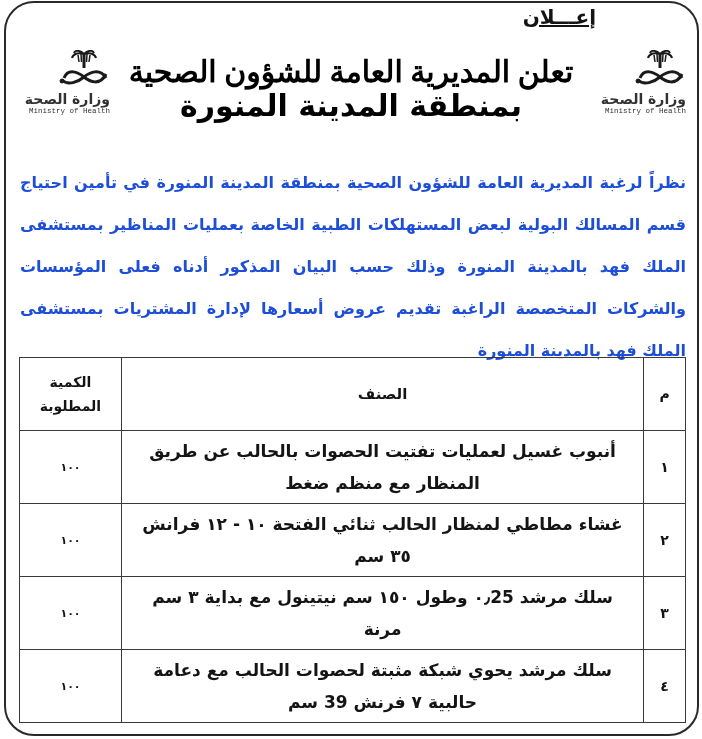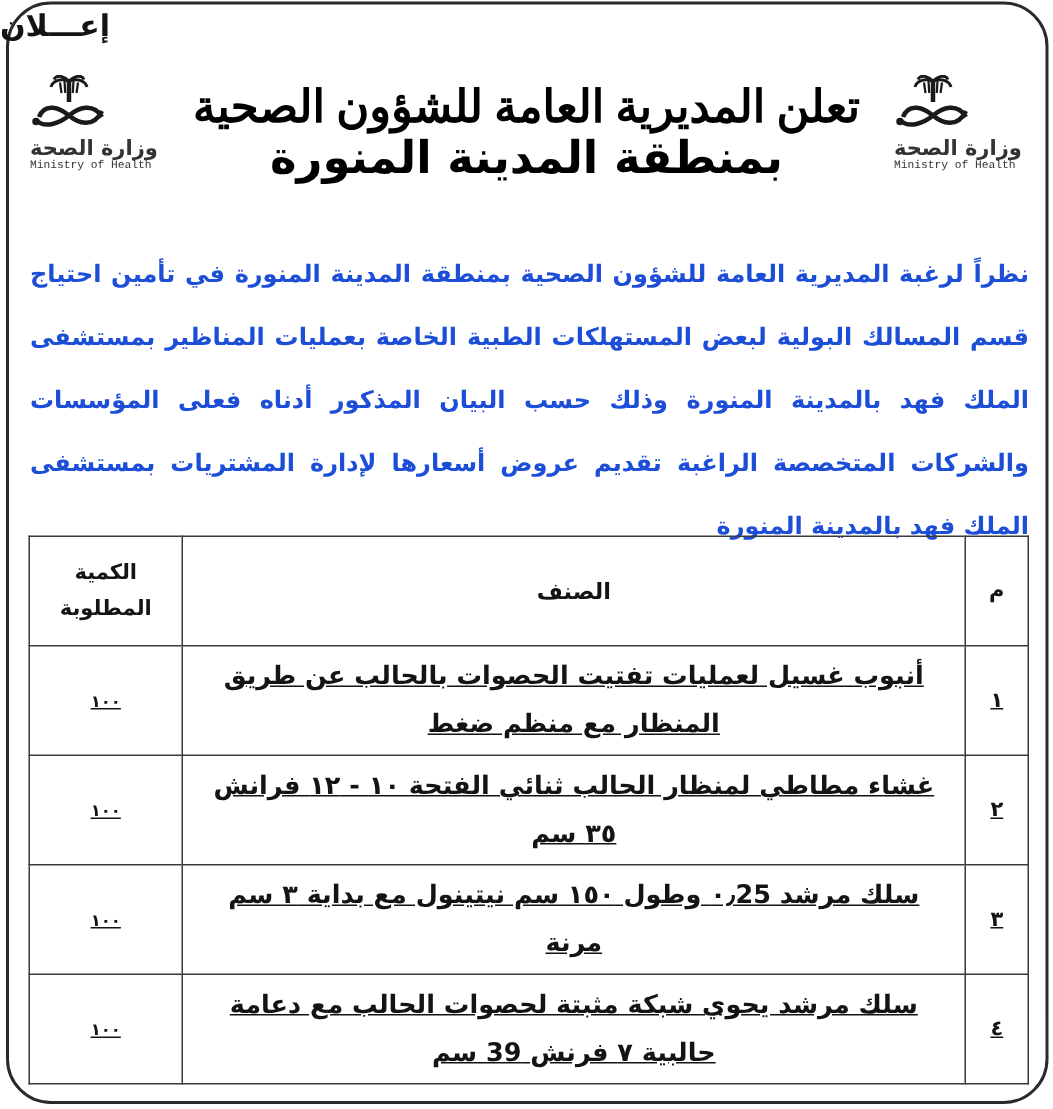--- a/index.html
+++ b/index.html
@@ -14,38 +14,38 @@
     .frame {
       position: absolute;
       left: 4px; top: 1px; width: 695px; height: 735px;
       border: 2px solid #2a2a2a;
       border-radius: 30px;
     }
     .logo {
       position: absolute;
       top: 50px;
       width: 90px; height: 70px;
-      display: flex; flex-direction: column; align-items: flex-start;
+      display: flex; flex-direction: column; align-items: flex-end;
     }
     .logo.left { left: 20px; }
     .logo.right { left: 596px; }
     .logo svg { display: block; }
     .logo .ar {
       font-size: 14px; font-weight: bold; line-height: 16px; direction: rtl;
       color: #333;
       margin-top: 1px;
     }
     .logo .en {
       font-family: Liberation Mono, monospace;
       font-size: 7.5px; line-height: 9px; color: #333;
     }
     .announce {
       position: absolute; top: 2px; left: 0; width: 596px;
-      text-align: left; direction: rtl;
-      font-size: 20px; font-weight: bold; line-height: 30px;
+      text-align: right; direction: rtl;
+      font-size: 20px; font-weight: bold; line-height: 30px; text-decoration: underline;
     }
     .headline {
       position: absolute; left: 120px; width: 462px; text-align: center;
       direction: rtl; font-weight: bold; color: #000;
       font-size: 30px; letter-spacing: -0.5px;
     }
     .headline.l1 { top: 50px; line-height: 44px; font-family: Liberation Serif, serif; }
     .headline.l2 { top: 84px; line-height: 44px; }
     .para {
       position: absolute; top: 162px; left: 20px; width: 666px;
@@ -56,21 +56,21 @@
     .tbl {
       position: absolute; left: 19px; top: 357px; width: 667px;
       border-collapse: collapse; direction: rtl;
     }
     .tbl td, .tbl th {
       border: 1.5px solid #3a3a3a;
       text-align: center; vertical-align: middle;
       font-weight: bold; color: #141414;
     }
     .tbl th { font-size: 14px; line-height: 24px; height: 73px; font-weight: bold; }
-    .tbl td { height: 73px; text-decoration: underline; }
+    .tbl td { height: 73px; }
     .col-no { width: 42px; font-size: 14px; }
     .col-item { width: 523px; font-size: 17px; line-height: 32px; padding: 0 14px; }
     .col-qty { width: 102px; font-size: 11px; letter-spacing: 2px; }
     .tbl th.col-item { font-size: 15px; }
   </style>
 </head>
 <body>
 
 <div class="frame"></div>
 

